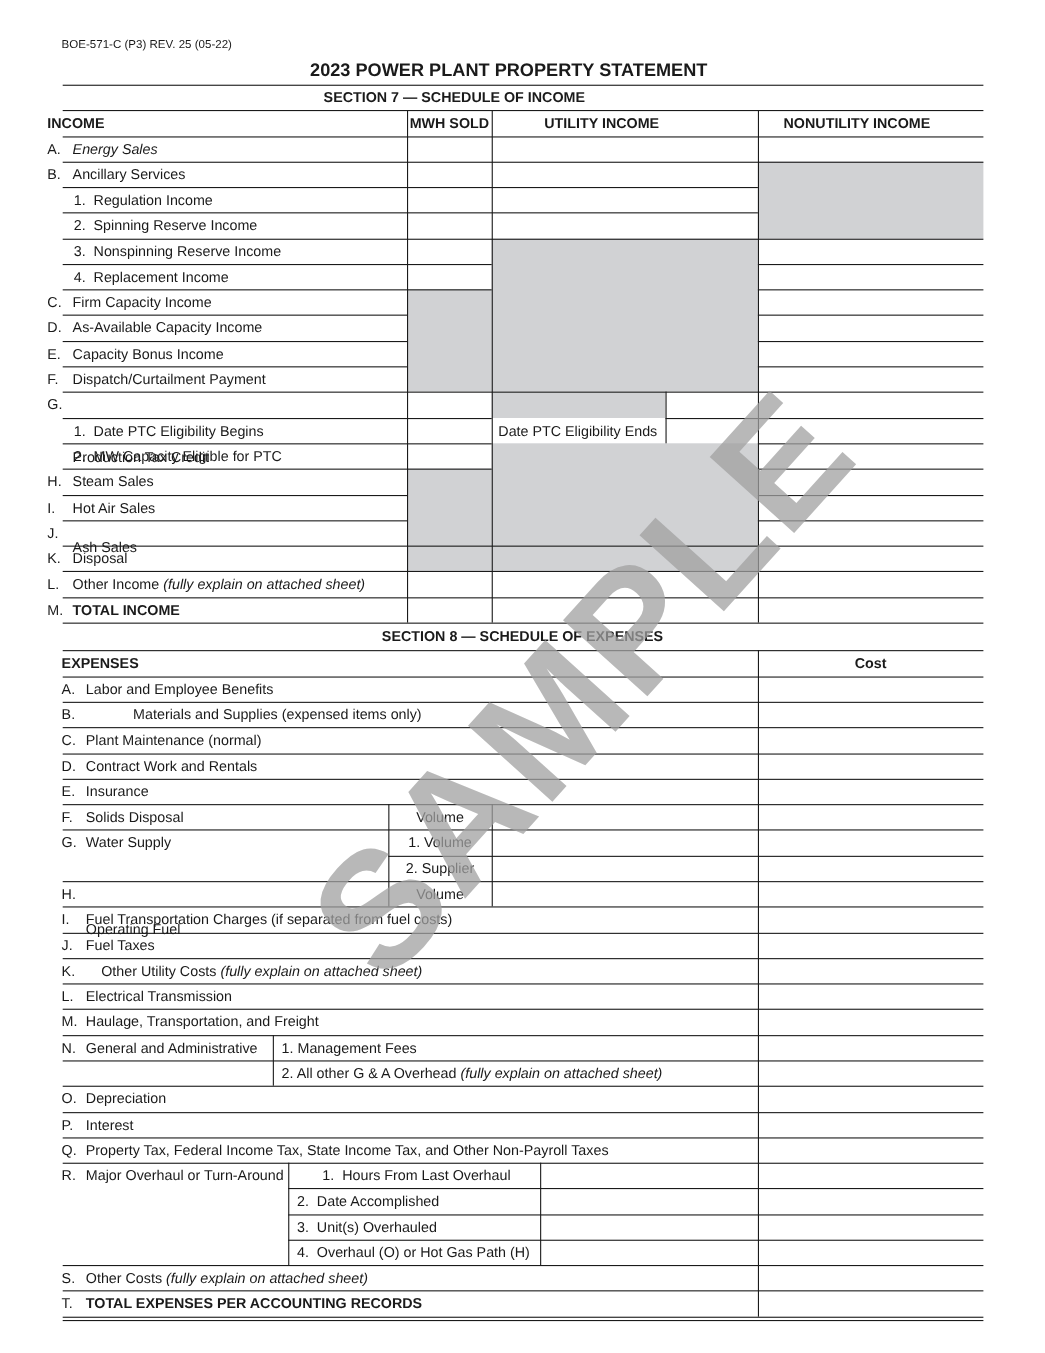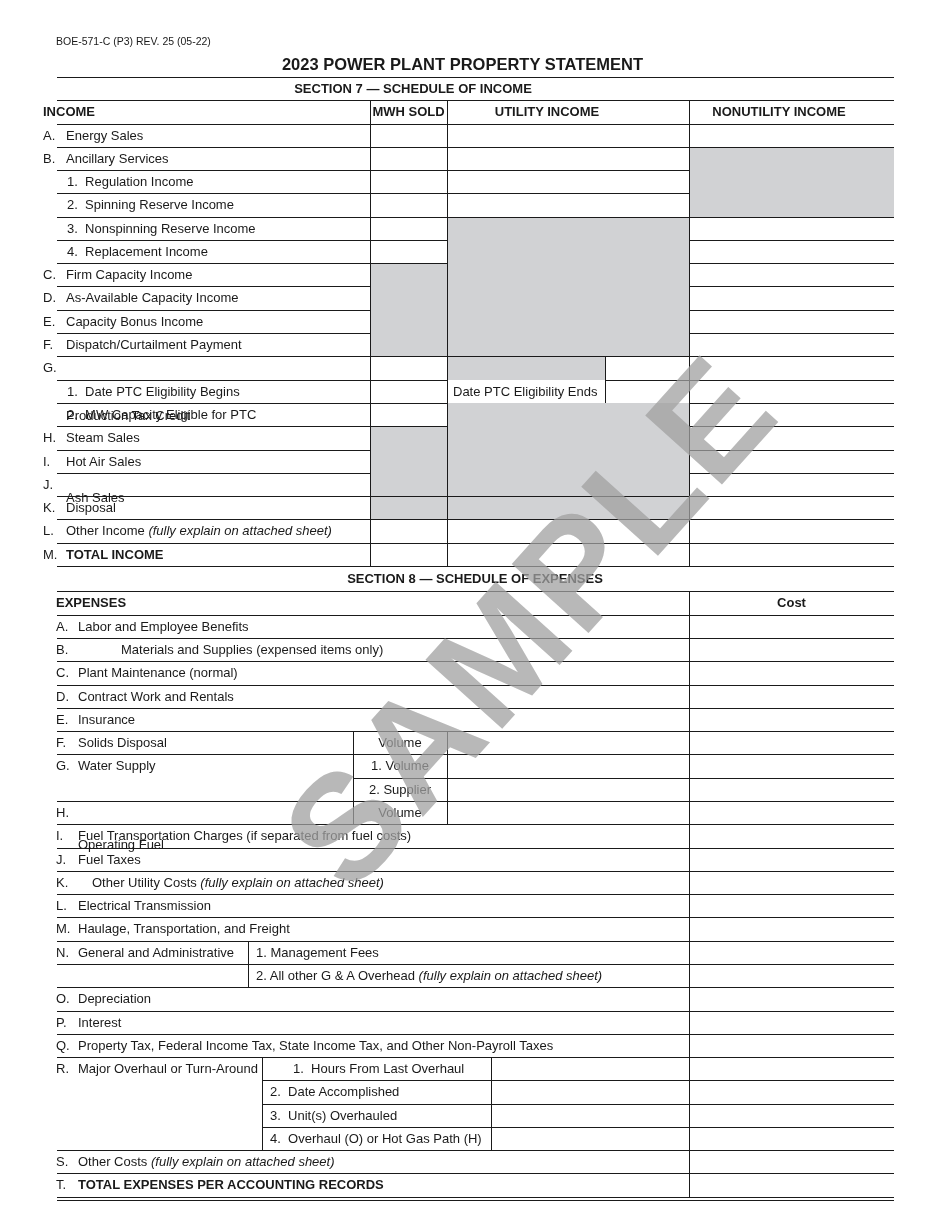--- a/index.html
+++ b/index.html
@@ -69,21 +69,21 @@
 <div class="hl" style="left:57px;width:837px;top:543px;"></div>
 <div class="hl" style="left:57px;width:837px;top:566px;"></div>
 
 <div class="vl" style="left:370px;top:100px;height:466px;"></div>
 <div class="vl" style="left:447px;top:100px;height:466px;"></div>
 <div class="vl" style="left:689px;top:100px;height:466px;"></div>
 <div class="vl" style="left:605px;top:356px;height:47px;"></div>
 
 <div>
     <span class="txt" style="left:43px;top:124px;">A.</span>
-    <span class="txt" style="left:66px;top:124px;">Energy Sales</span>
+    <span class="txt" style="left:66px;top:124px;font-style:italic;">Energy Sales</span>
   </div>
 <div>
     <span class="txt" style="left:43px;top:147px;">B.</span>
     <span class="txt" style="left:66px;top:147px;">Ancillary Services</span>
   </div>
 <span class="txt" style="left:67px;top:170px;white-space:pre;">1.  Regulation Income</span>
 <span class="txt" style="left:67px;top:193px;white-space:pre;">2.  Spinning Reserve Income</span>
 <span class="txt" style="left:67px;top:217px;white-space:pre;">3.  Nonspinning Reserve Income</span>
 <span class="txt" style="left:67px;top:240px;white-space:pre;">4.  Replacement Income</span>
 <div>

